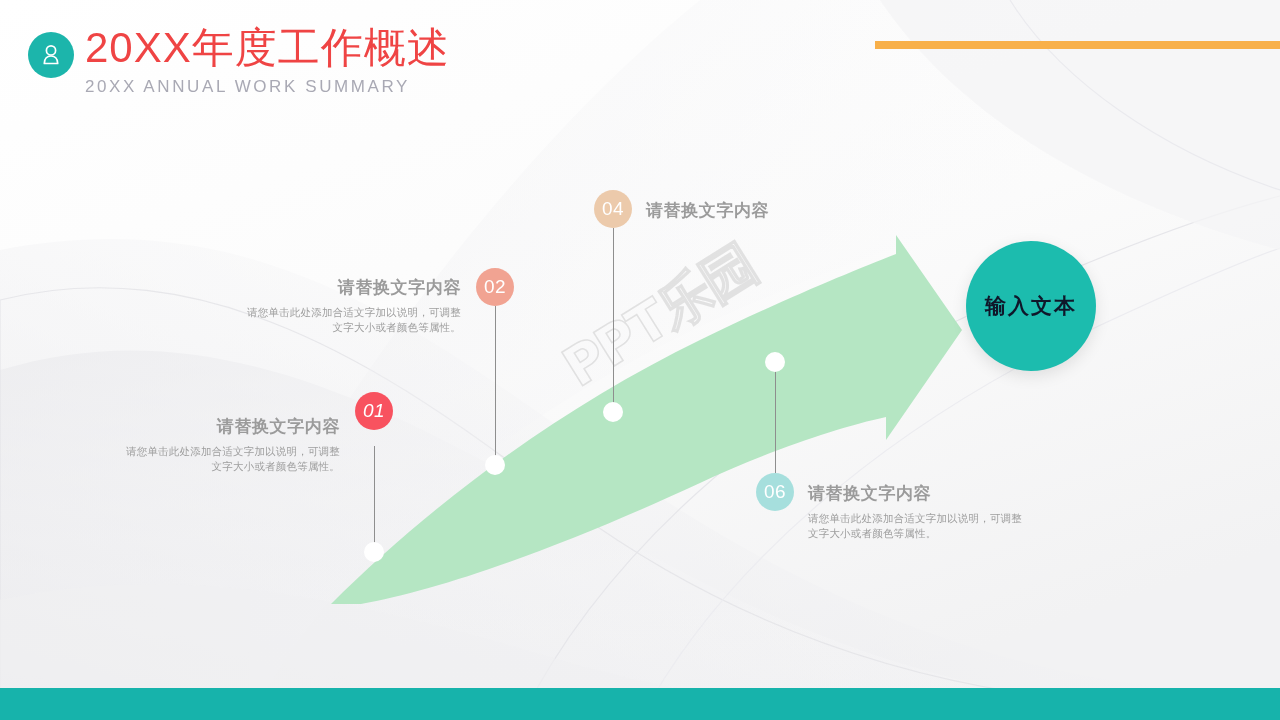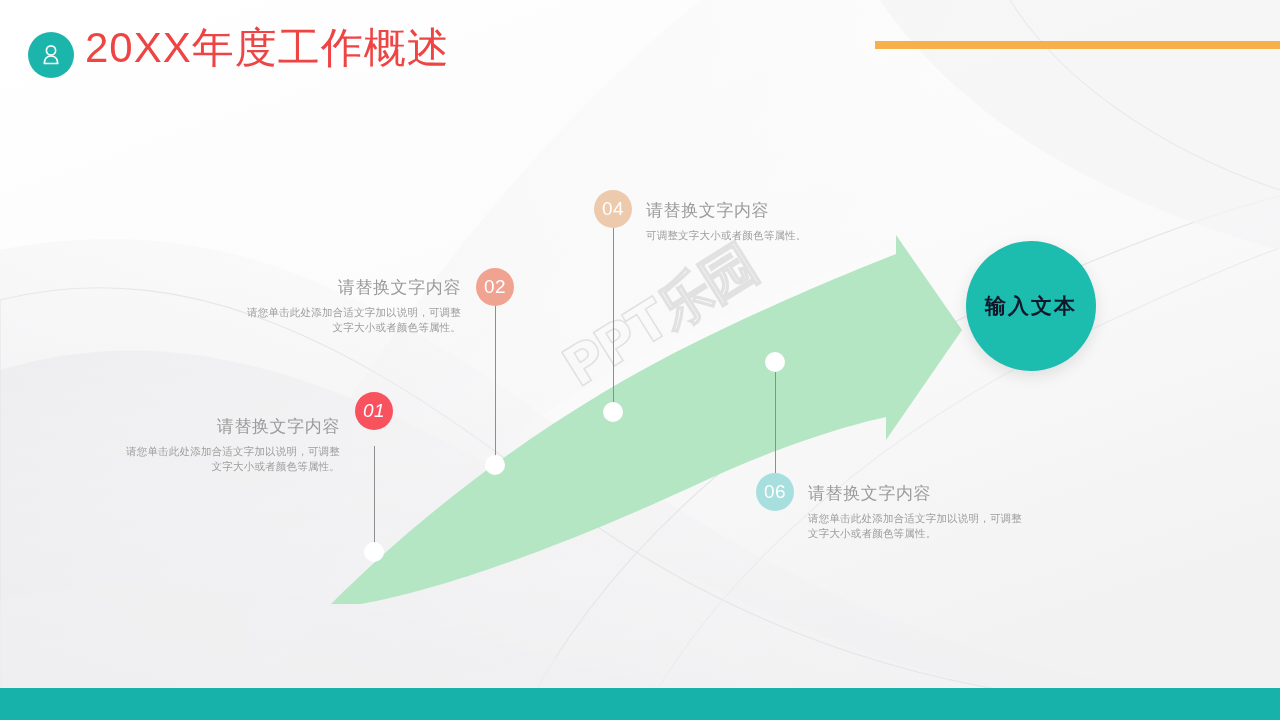--- a/index.html
+++ b/index.html
@@ -153,21 +153,21 @@
 
   
   .node-text {
     position: absolute;
     z-index: 6;
   }
   .node-heading {
     font-size: 17px;
     line-height: 24px;
     color: #9b9b9b;
-    font-weight: 400;
+    font-weight: 700;
     letter-spacing: 0.6px;
     white-space: nowrap;
   }
   .node-desc {
     margin-top: 5px;
     font-size: 10.5px;
     line-height: 15px;
     color: #9e9e9e;
     font-weight: 400;
     letter-spacing: 0.2px;
@@ -237,20 +237,21 @@
 
   <div id="header">
     <div id="logo-icon">
       <svg width="26" height="26" viewBox="0 0 26 26" aria-hidden="true">
         <circle cx="13" cy="8.4" r="4.6" fill="none" stroke="#ffffff" stroke-width="1.7"></circle>
         <path d="M6.3 21.5 C6.3 16.6 9.3 14.0 13 14.0 C16.7 14.0 19.7 16.6 19.7 21.5 Z" fill="none" stroke="#ffffff" stroke-width="1.7" stroke-linejoin="round"></path>
       </svg>
     </div>
     <div id="title-block">
       <div id="page-title">20XX年度工作概述</div>
+      <div id="page-subtitle">20XX ANNUAL WORK SUMMARY</div>
     </div>
   </div>
 
   <div id="top-accent-bar"></div>
   <div id="bottom-accent-bar"></div>
 
   <div id="watermark">PPT乐园</div>
 
   <svg id="arrow-svg" viewBox="0 0 1280 720" preserveAspectRatio="none">
     <path d="M331,604
@@ -291,21 +292,20 @@
   </div>
 
   <div class="node-line" style="left:613px; top:228px; height:184px;"></div>
   <div class="node-dot" style="left:613px; top:412px;"></div>
   <div class="node-badge" style="left:613px; top:209px; background:#eccaab;">
     <span>04</span>
   </div>
   <div class="node-text align-left" style="left:646px; top:199px; width:260px;">
     <div class="node-heading">请替换文字内容</div>
     <div class="node-desc">
-      <div>可调整文字大小或者颜色等属性。</div>
     </div>
   </div>
 
   <div class="node-line" style="left:775px; top:362px; height:111px;"></div>
   <div class="node-dot" style="left:775px; top:362px;"></div>
   <div class="node-badge" style="left:775px; top:492px; background:#a6dfdd;">
     <span>06</span>
   </div>
   <div class="node-text align-left" style="left:808px; top:482px; width:250px;">
     <div class="node-heading">请替换文字内容</div>

